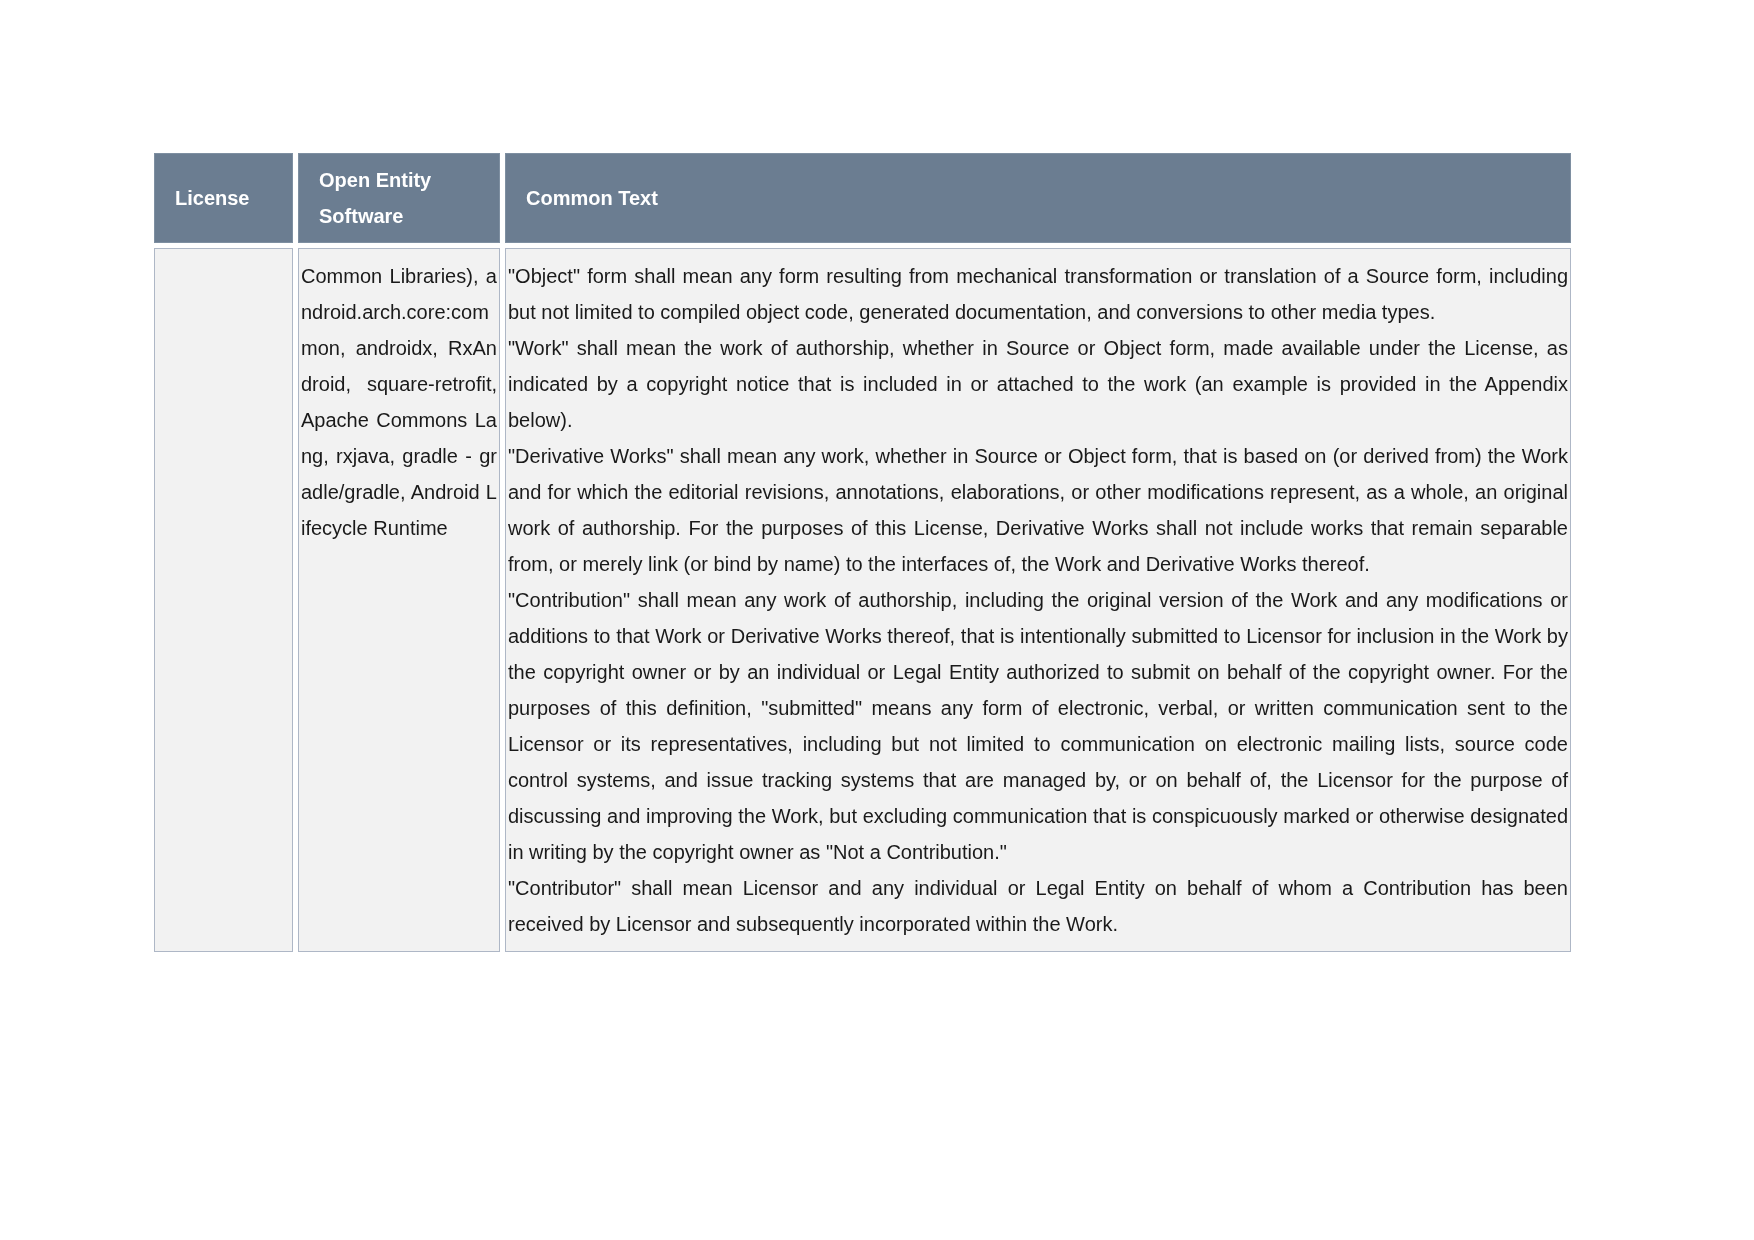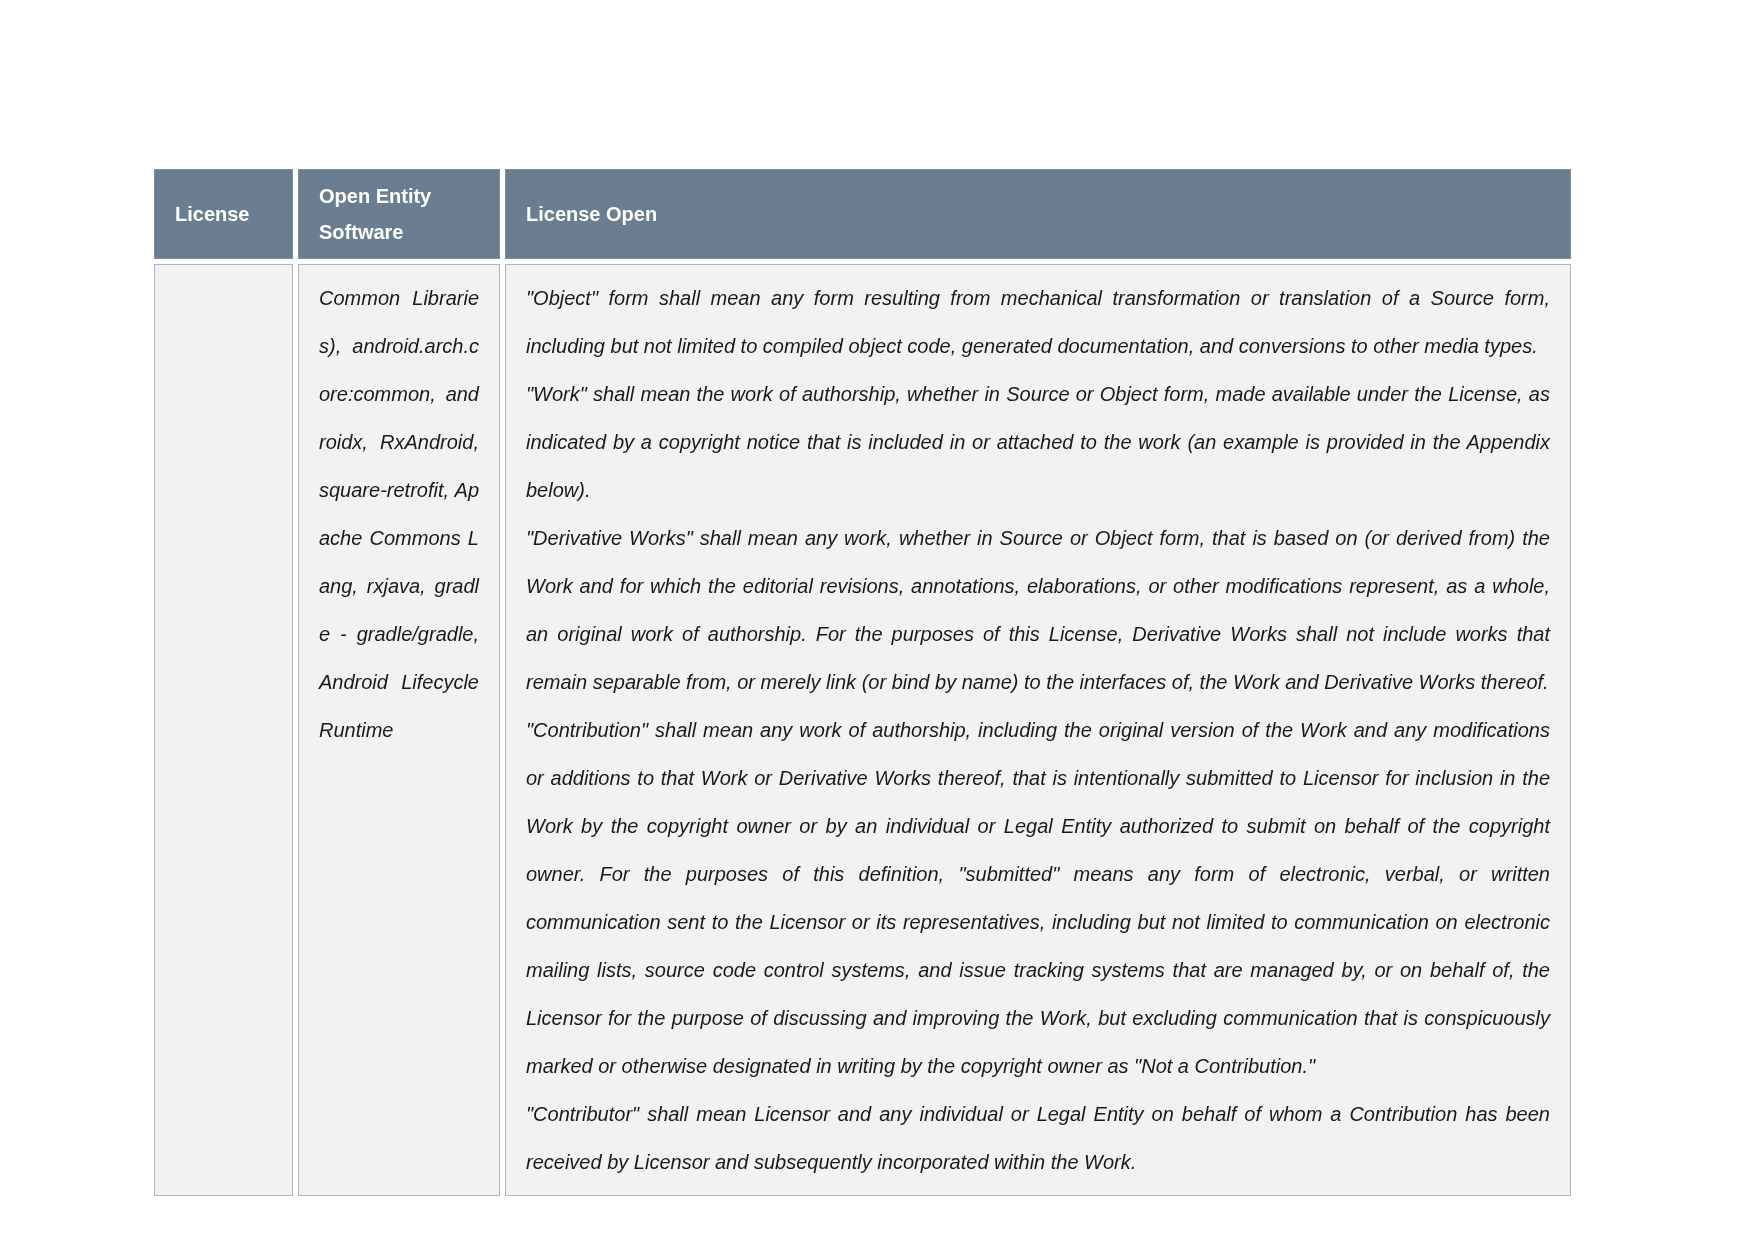--- a/index.html
+++ b/index.html
@@ -15,21 +15,21 @@
     color: #1a1a1a;
   }
   .page {
     position: absolute;
     inset: 0;
     background: #ffffff;
   }
   table.license-table {
     position: absolute;
     left: 149px;
-    top: 164px;
+    top: 148px;
     border-collapse: separate;
     border-spacing: 5px;
     table-layout: fixed;
   }
   table.license-table th,
   table.license-table td {
     box-sizing: border-box;
   }
   th.hdr {
     background: #6B7D91;
@@ -40,24 +40,23 @@
     vertical-align: middle;
     height: 90px;
     padding: 6px 10px 6px 20px;
     line-height: 36px;
     border: 1px solid #7E8FA1;
   }
   td.cell {
     background: #F2F2F2;
     border: 1px solid #AEB7C6;
     vertical-align: top;
-    padding: 9px 20px;
+    padding: 9px 2px;
     font-size: 20px;
-    line-height: 48px;
-    font-style: italic;
+    line-height: 36px;
   }
   td.cell-oss {
     text-align: justify;
     word-break: break-all;
   }
   td.cell-text p {
     margin: 0;
     text-align: justify;
   }
 </style>
@@ -69,21 +68,21 @@
   <table class="license-table">
     <colgroup>
       <col style="width:139px">
       <col style="width:202px">
       <col style="width:1066px">
     </colgroup>
     <thead>
       <tr>
         <th class="hdr">License</th>
         <th class="hdr">Open Entity Software</th>
-        <th class="hdr">License Open</th>
+        <th class="hdr">Common Text</th>
       </tr>
     </thead>
     <tbody>
       <tr>
         <td class="cell cell-license"></td>
         <td class="cell cell-oss">Common Libraries), android.arch.core:common, androidx, RxAndroid, square-retrofit, Apache Commons Lang, rxjava, gradle - gradle/gradle, Android Lifecycle Runtime</td>
         <td class="cell cell-text">
             <p>"Object" form shall mean any form resulting from mechanical transformation or translation of a Source form, including but not limited to compiled object code, generated documentation, and conversions to other media types.</p>
             <p>"Work" shall mean the work of authorship, whether in Source or Object form, made available under the License, as indicated by a copyright notice that is included in or attached to the work (an example is provided in the Appendix below).</p>
             <p>"Derivative Works" shall mean any work, whether in Source or Object form, that is based on (or derived from) the Work and for which the editorial revisions, annotations, elaborations, or other modifications represent, as a whole, an original work of authorship. For the purposes of this License, Derivative Works shall not include works that remain separable from, or merely link (or bind by name) to the interfaces of, the Work and Derivative Works thereof.</p>

